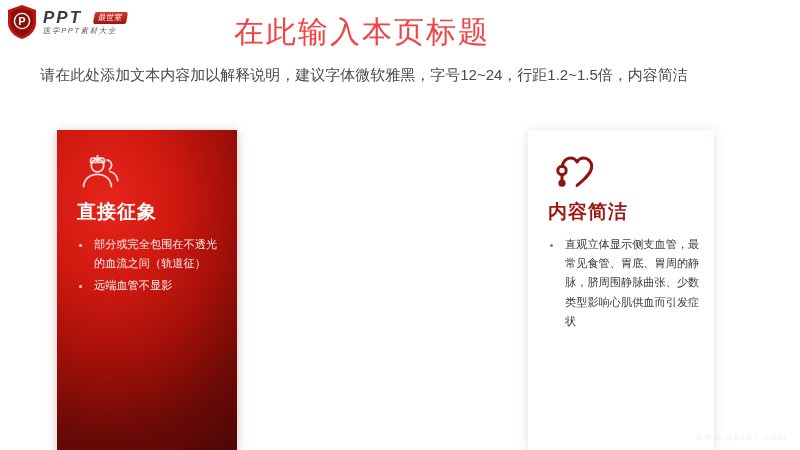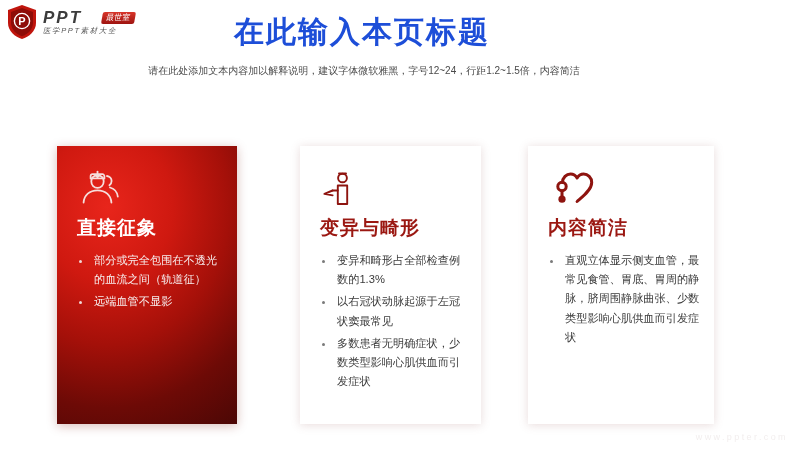--- a/index.html
+++ b/index.html
@@ -7,50 +7,50 @@
   body {
     background:#ffffff;
     font-family:"Liberation Sans","DejaVu Sans",sans-serif;
     position:relative;
   }
 
   
   .logo { position:absolute; left:6px; top:4px; display:flex; align-items:center; gap:5px; }
   .logo-shield { width:32px; height:36px; position:relative; }
   .logo-text { display:flex; flex-direction:column; justify-content:center; gap:1px; }
-  .logo-row1 { display:flex; align-items:center; gap:20px; }
+  .logo-row1 { display:flex; align-items:center; gap:12px; }
   .logo-ppt {
     font-size:17px; font-weight:bold; font-style:italic; letter-spacing:2px;
     color:#3c3c3c; line-height:1;
   }
   .logo-badge {
     background:linear-gradient(180deg,#d8352a,#9e1410);
     color:#ffffff; font-size:8px; padding:2px 5px 2px 4px;
     border-radius:2px; line-height:1; letter-spacing:0px;
     transform:skewX(-10deg);
   }
   .logo-sub {
     font-size:7.5px; color:#555; letter-spacing:1.6px; line-height:1;font-style:italic;
   }
 
   
   .page-title {
     position:absolute; top:12px; left:0; width:724px; text-align:center;
-    font-size:30px; font-weight:bold; color:#1d4ed8; letter-spacing:2px;
+    font-size:30px; font-weight:normal; color:#ef4444; letter-spacing:2px;
   }
   .page-subtitle {
     position:absolute; top:62px; left:0; width:728px; text-align:center;
-    font-size:10px; color:#4a4a4a; line-height:1.75;
+    font-size:15px; color:#4a4a4a; line-height:1.75;
   }
   .page-subtitle div { white-space:nowrap; }
 
   
   .cards { position:absolute; top:130px; left:57px; width:690px; height:278px; }
 
-  .card { position:absolute; top:16px; height:278px; }
+  .card { position:absolute; top:0; height:320px; }
   .card.red {
     left:0; width:180px;
     background:
       radial-gradient(130% 95% at 28% 22%, #e8251b 0%, #cf1910 28%, #a41009 52%, #6d0a06 76%, #4a0705 100%);
     box-shadow:0 2px 10px rgba(120,20,10,0.28);
   }
   .card.white {
     width:181px; background:#ffffff;
     box-shadow:0 1px 9px rgba(150,90,90,0.22);
   }
@@ -134,41 +134,20 @@
         </svg>
       </div>
       <div class="card-title">直接征象</div>
       <ul class="bullets">
         <li>部分或完全包围在不透光的血流之间（轨道征）</li>
         <li>远端血管不显影</li>
       </ul>
     </div>
   </div>
 
-  <div class="card white c2">
-    <div class="card-inner">
-      <div class="card-icon">
-        <svg width="44" height="42" viewBox="0 0 44 42">
-          <g fill="none" stroke="#8e140f" stroke-width="1.9" stroke-linecap="round" stroke-linejoin="round">
-            <path d="M19 5.5 h7"></path>
-            <ellipse cx="22.5" cy="10" rx="4.4" ry="4.3"></ellipse>
-            <path d="M17.8 17.5 h9.4 v18.5 h-9.4 z"></path>
-            <path d="M17.8 22.5 h-5.2"></path>
-            <path d="M12.6 22.5 l-8.2 3.4 l8.2 1.5"></path>
-          </g>
-        </svg>
-      </div>
-      <div class="card-title">变异与畸形</div>
-      <ul class="bullets">
-        <li>变异和畸形占全部检查例数的1.3%</li>
-        <li>以右冠状动脉起源于左冠状窦最常见</li>
-        <li>多数患者无明确症状，少数类型影响心肌供血而引发症状</li>
-      </ul>
-    </div>
-  </div>
 
   <div class="card white c3">
     <div class="card-inner">
       <div class="card-icon">
         <svg width="46" height="42" viewBox="0 0 46 42">
           <g fill="none" stroke="#8e140f" stroke-width="3" stroke-linecap="round" stroke-linejoin="round">
             <path d="M14.5 14.5 c0 -5 4 -8.5 8 -8.5 c3.2 0 5.4 1.8 6.6 4 c1.2 -2.2 3.4 -4 6.6 -4 c4 0 8 3.5 8 8.5 c0 7.5 -9.5 14.5 -14.6 19"></path>
             <circle cx="14" cy="18.5" r="4.2"></circle>
             <path d="M14 22.8 v5.4"></path>
           </g>

